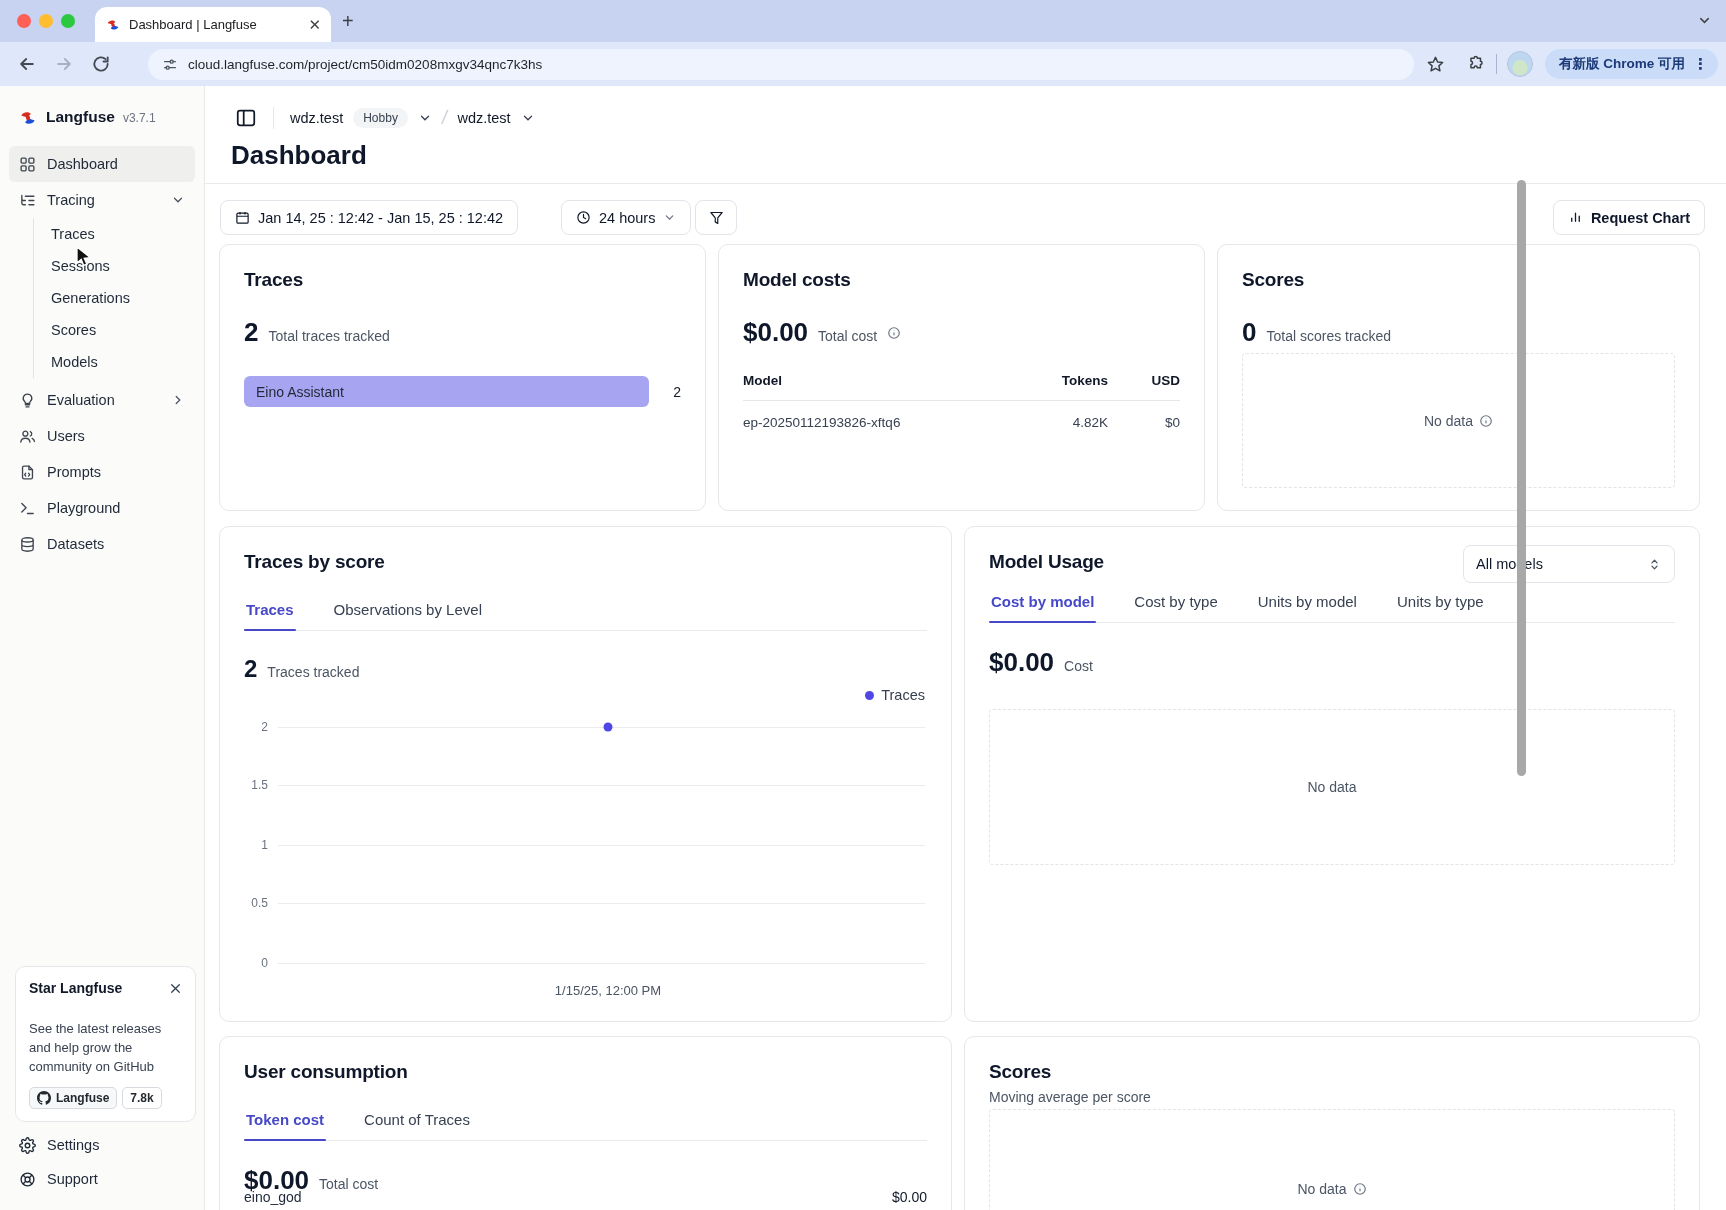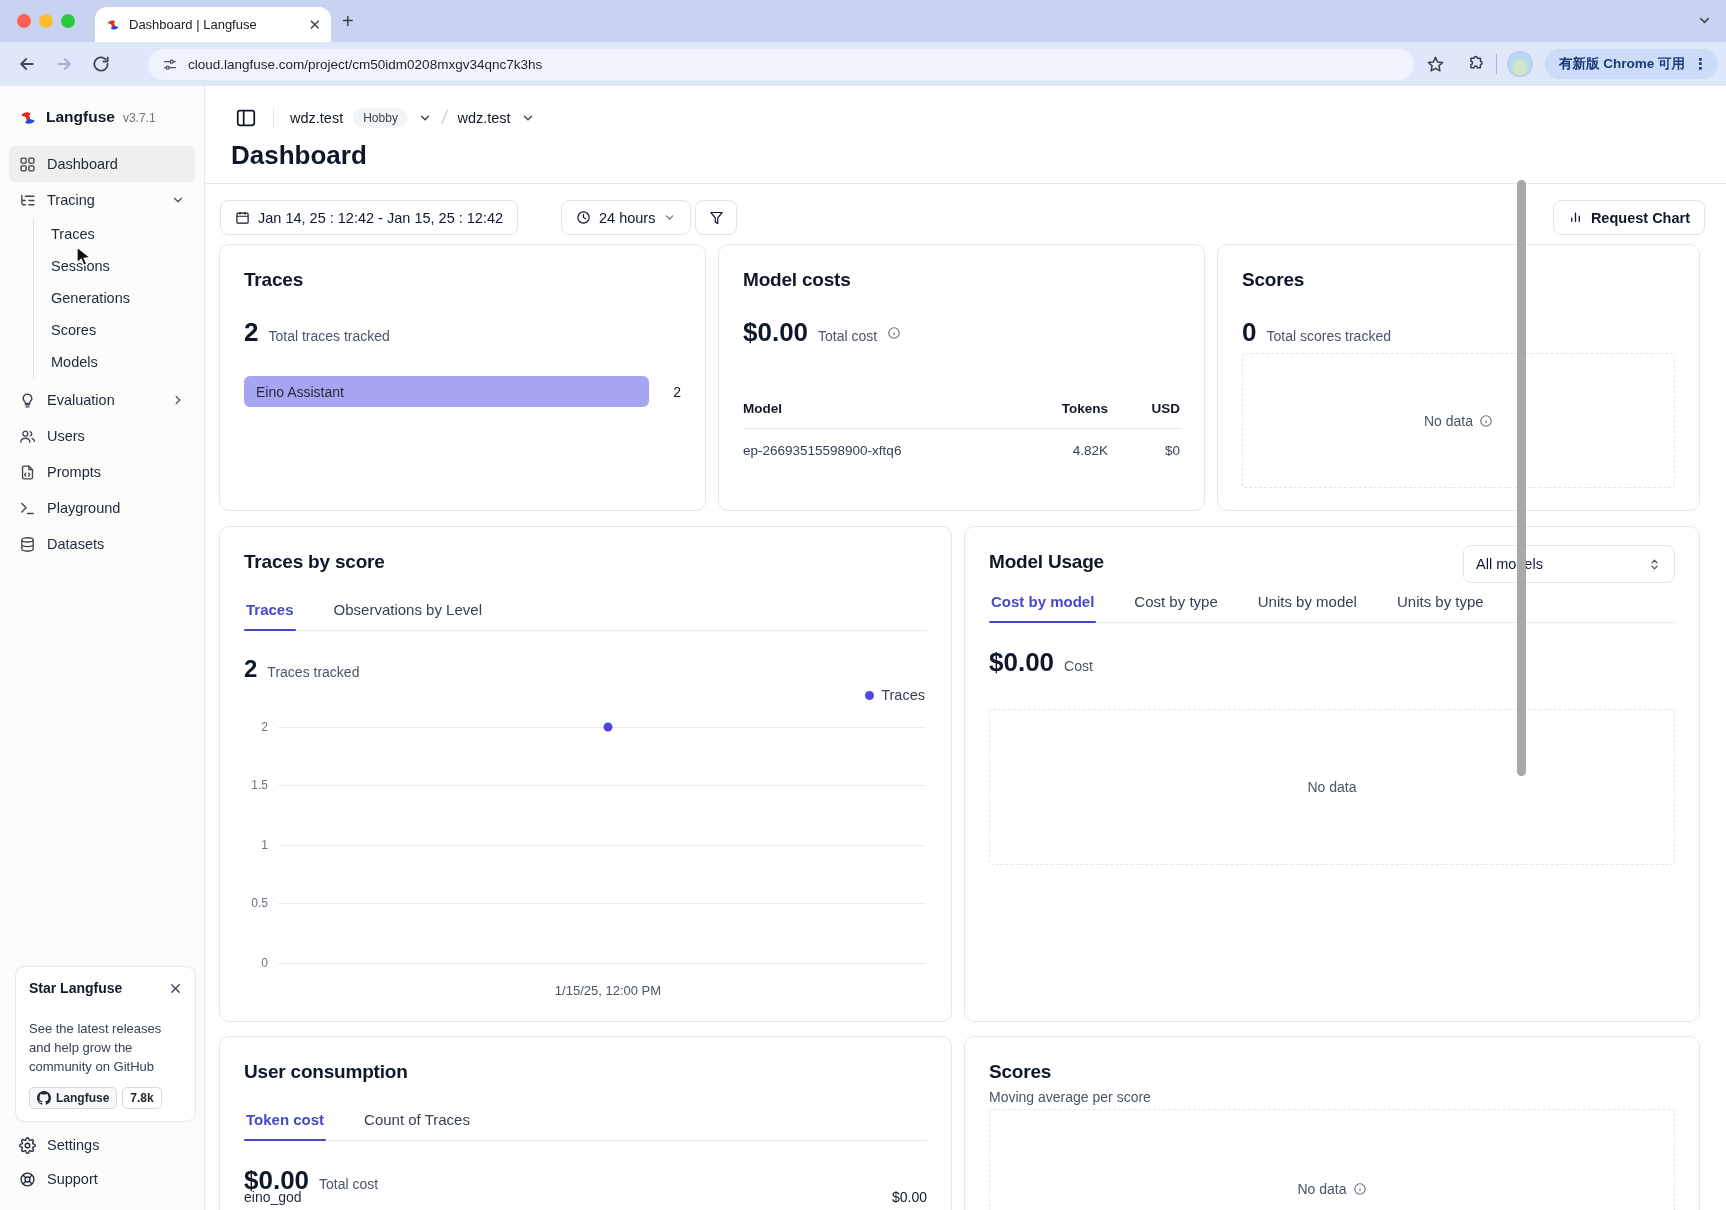--- a/index.html
+++ b/index.html
@@ -79,21 +79,21 @@
   .big-val { font-size:26px; font-weight:700; color:#0f172a; }
   .big-label { font-size:14px; color:#4b5563; }
   .info-ic { width:14px; height:14px; color:#6b7280; align-self:center; }
 
   
   .card-traces { left:14px; top:158px; width:487px; height:267px; }
   .hbar-row { position:absolute; left:24px; right:24px; top:131px; display:flex; align-items:center;gap:24px; }
   .hbar { height:31px; background:#a7a5f1; border-radius:6px; display:flex; align-items:center; padding:0 12px; font-size:14px; color:#1f2937; width:417px; }
   .hbar-val { margin-left:auto; font-size:14px; color:#111827; }
   .card-costs { left:513px; top:158px; width:487px; height:267px; }
-  .cost-table { position:absolute; left:24px; right:24px; top:156px; }
+  .cost-table { position:absolute; left:24px; right:24px; top:128px; }
   .ct-head { display:flex; font-size:13.5px; font-weight:700; color:#111827; padding-bottom:12px; border-bottom:1px solid #e6e7ea; }
   .ct-row { display:flex; font-size:13.5px; color:#374151; padding-top:14px; }
   .ct-model { flex:1; } .ct-tokens { width:90px; text-align:right; } .ct-usd { width:72px; text-align:right; }
   .card-scores-top { left:1012px; top:158px; width:483px; height:267px; }
   .empty-box { position:absolute; left:24px; right:24px; border:1px dashed #e3e4e8; border-radius:4px; display:flex; align-items:center; justify-content:center; gap:6px; font-size:14px; color:#4b5563; }
   .eb1 { top:108px; height:135px; }
 
   
   .tabs { display:flex; gap:36px; margin-top:20px; border-bottom:1px solid #e9eaec; }
   .tab-item { font-size:15px; color:#374151; padding:8px 2px 12px; position:relative; }
@@ -413,21 +413,21 @@
               <path d="M12 11v5M12 7.5v.5"></path>
             </svg>
         </div>
         <div class="cost-table">
           <div class="ct-head">
             <span class="ct-model">Model</span>
             <span class="ct-tokens">Tokens</span>
             <span class="ct-usd">USD</span>
           </div>
           <div class="ct-row">
-            <span class="ct-model">ep-26693515598900-xftq6</span>
+            <span class="ct-model">ep-20250112193826-xftq6</span>
             <span class="ct-tokens">4.82K</span>
             <span class="ct-usd">$0</span>
           </div>
         </div>
       </div>
 
       <div class="card card-scores-top">
         <div class="card-title">Scores</div>
         <div class="big-row">
           <span class="big-val">0</span>

